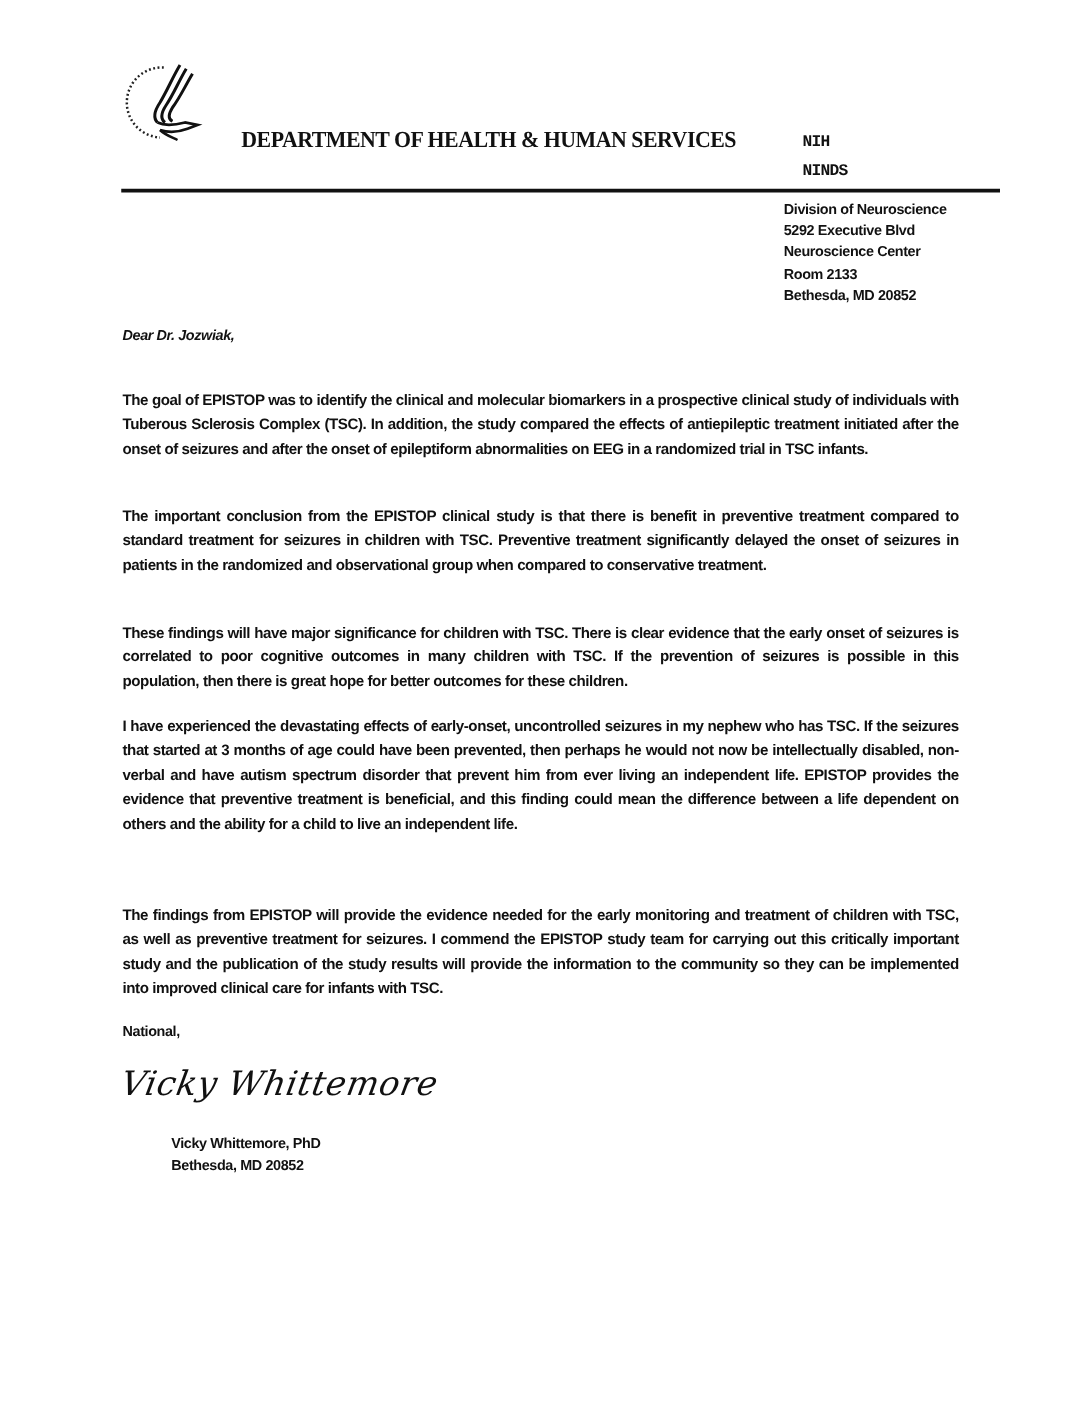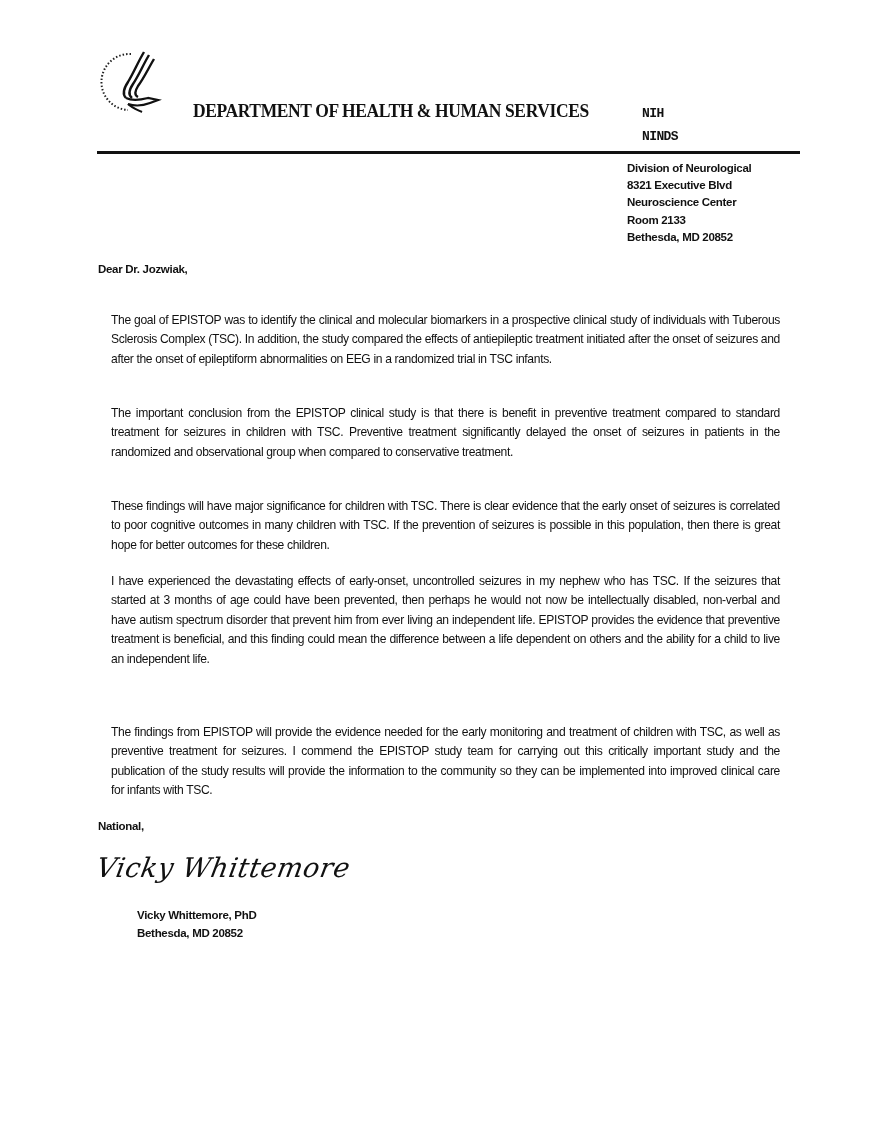--- a/index.html
+++ b/index.html
@@ -9,24 +9,24 @@
   .dept { position: absolute; left: 193px; top: 101px; font-family: "Liberation Serif", "DejaVu Serif", serif;
           font-weight: bold; font-size: 17.5px; letter-spacing: -0.4px; color: #111; transform: scaleY(1.05); }
   .agency { position: absolute; left: 642px; font-family: Liberation Mono, monospace;
             font-weight: bold; font-size: 13px; letter-spacing: -0.6px; color: #111; }
   .agency.nih { top: 106px; }
   .agency.ninds { top: 129px; }
   .rule { position: absolute; left: 97px; top: 151px; width: 703px; height: 3px; background: #111; }
   .address { position: absolute; left: 627px; top: 160px; font-size: 11.5px; font-weight: bold; line-height: 17.2px;
              letter-spacing: -0.3px; }
   .address div { white-space: nowrap; }
-  .salutation { position: absolute; left: 98px; top: 263px; font-size: 11.5px; font-weight: bold;
+  .salutation { position: absolute; left: 98px; top: 263px; font-size: 11.5px; font-style: italic; font-weight: bold;
                 letter-spacing: -0.3px; }
-  .body-text { position: absolute; left: 98px; width: 669px; font-size: 12.1px; font-weight: normal; line-height: 19.4px;
-               text-align: justify; letter-spacing: -0.35px; margin-left: 13px; }
+  .body-text { position: absolute; left: 98px; width: 669px; font-size: 12.1px; font-weight: bold; line-height: 19.4px;
+               text-align: justify; letter-spacing: -0.35px; }
   .p1 { top: 311px; }
   .p2 { top: 404px; }
   .p3 { top: 497px; }
   .p4 { top: 572px; }
   .p5 { top: 723px; }
   .closing { position: absolute; left: 98px; top: 820px; font-size: 11.5px; font-weight: bold; letter-spacing: -0.3px; }
   .signature { position: absolute; left: 97px; top: 852px; font-family: "DejaVu Serif", serif; font-style: italic;
                font-size: 27px; letter-spacing: 0.5px; color: #111; transform: skewX(-10deg); font-weight: normal; }
   .sig-block { position: absolute; left: 98px; top: 907px; font-size: 11.5px; font-weight: bold; line-height: 17.5px;
                letter-spacing: -0.3px; }
@@ -47,22 +47,22 @@
     <path d="M30 58 C34 62 40 64 44 66" fill="none" stroke="#111" stroke-width="2"></path>
   </svg>
 </div>
 
 <div class="dept">DEPARTMENT OF HEALTH &amp; HUMAN SERVICES</div>
 <div class="agency nih">NIH</div>
 <div class="agency ninds">NINDS</div>
 <div class="rule"></div>
 
 <div class="address">
-  <div>Division of Neurological</div>
-  <div>8321 Executive Blvd</div>
+  <div>Division of Neuroscience</div>
+  <div>5292 Executive Blvd</div>
   <div>Neuroscience Center</div>
   <div>Room 2133</div>
   <div>Bethesda, MD  20852</div>
 </div>
 
 <div class="salutation">Dear Dr. Jozwiak,</div>
 
 <div class="body-text p1">The goal of EPISTOP was to identify the clinical and molecular biomarkers in a prospective clinical study of individuals with Tuberous Sclerosis Complex (TSC).  In addition, the study compared the effects of antiepileptic treatment initiated after the onset of seizures and after the onset of epileptiform abnormalities on EEG in a randomized trial in TSC infants.</div>
 <div class="body-text p2">The important conclusion from the EPISTOP clinical study is that there is benefit in preventive treatment compared to standard treatment for seizures in children with TSC.  Preventive treatment significantly delayed the onset of seizures in patients in the randomized and observational group when compared to conservative treatment.</div>
 <div class="body-text p3">These findings will have major significance for children with TSC.  There is clear evidence that the early onset of seizures is correlated to poor cognitive outcomes in many children with TSC.  If the prevention of seizures is possible in this population, then there is great hope for better outcomes for these children.</div>

